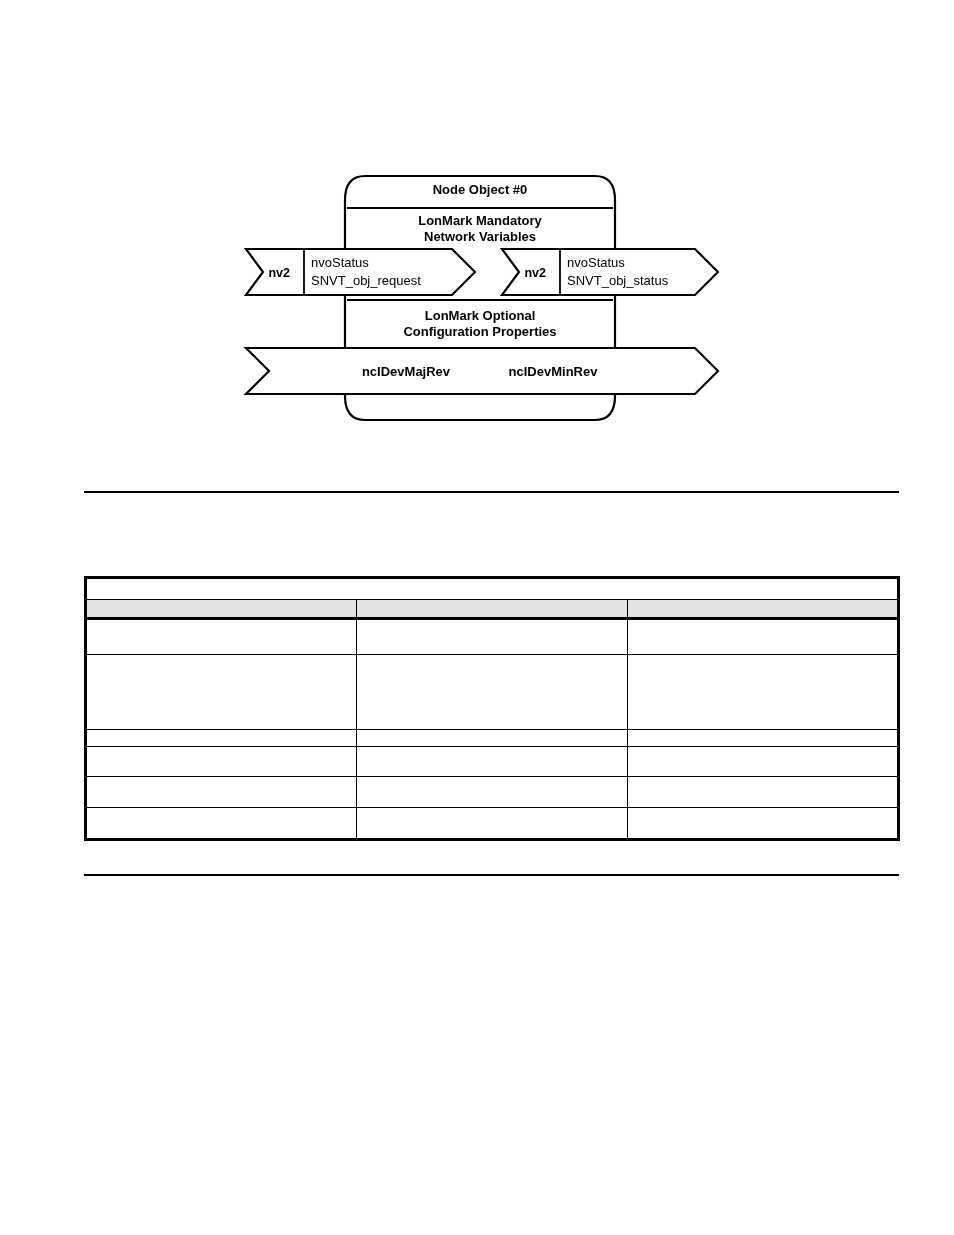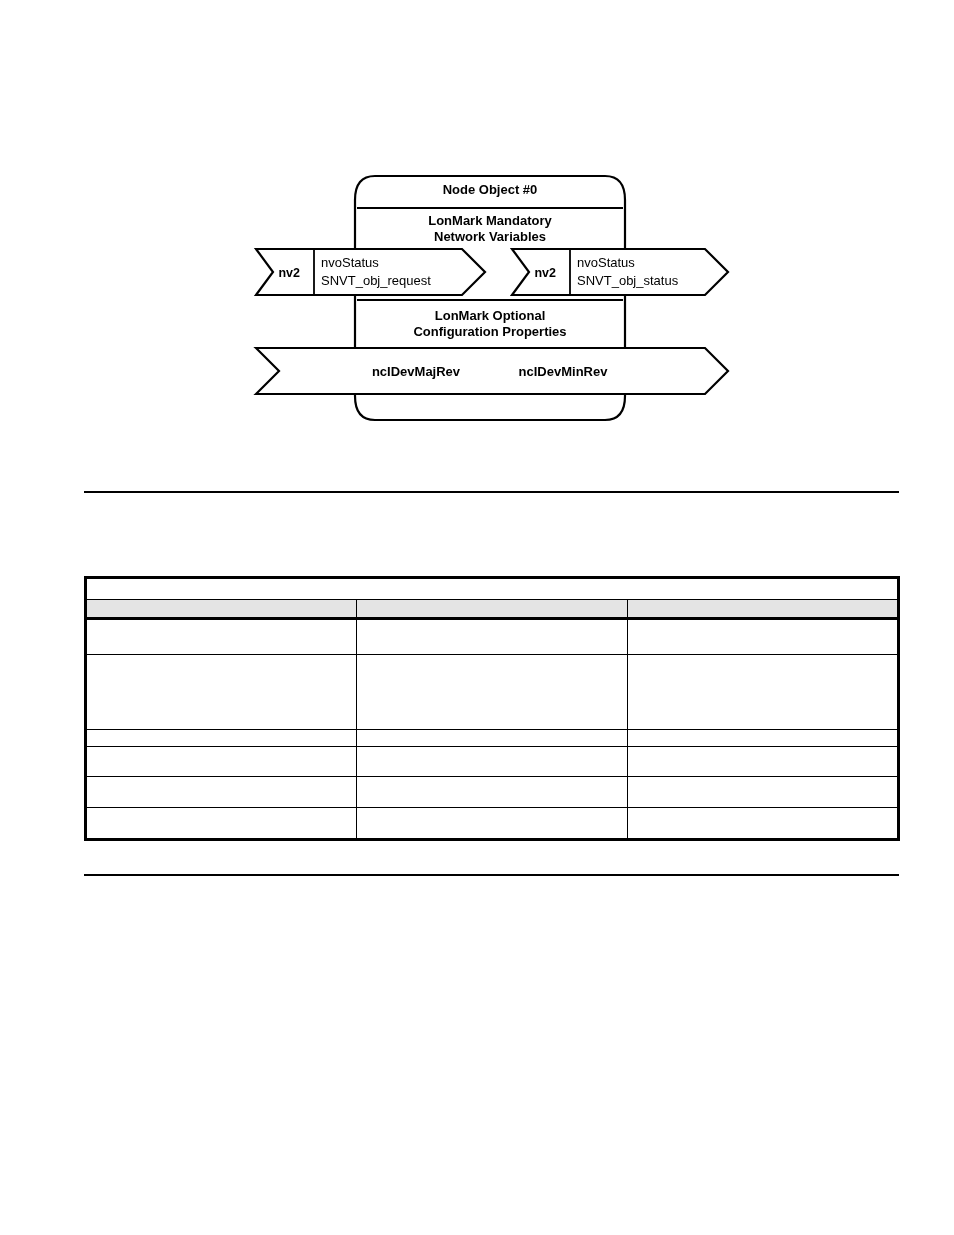--- a/index.html
+++ b/index.html
@@ -12,21 +12,21 @@
     height: 1235px;
     position: relative;
     font-family: "Liberation Sans", sans-serif;
     color: #000000;
     overflow: hidden;
   }
 
   
   #node-object-figure {
     position: absolute;
-    left: 250px;
+    left: 240px;
     top: 168px;
     width: 484px;
     height: 268px;
   }
   #node-object-figure svg {
     display: block;
     width: 484px;
     height: 268px;
   }
   .fig-shape {

